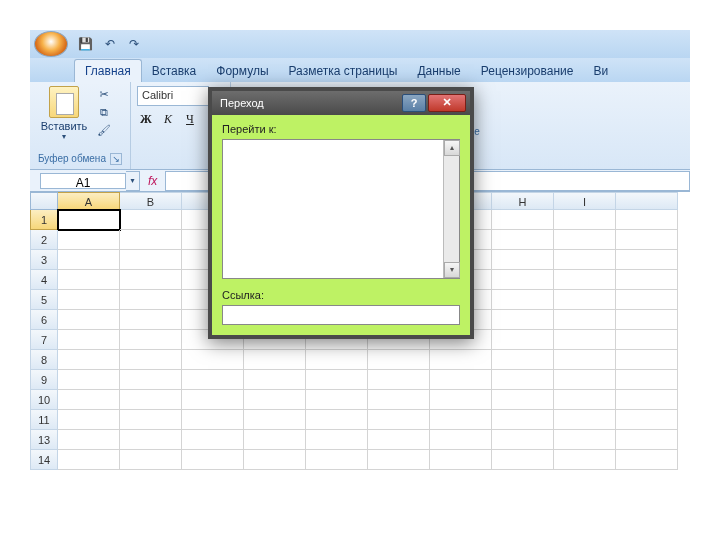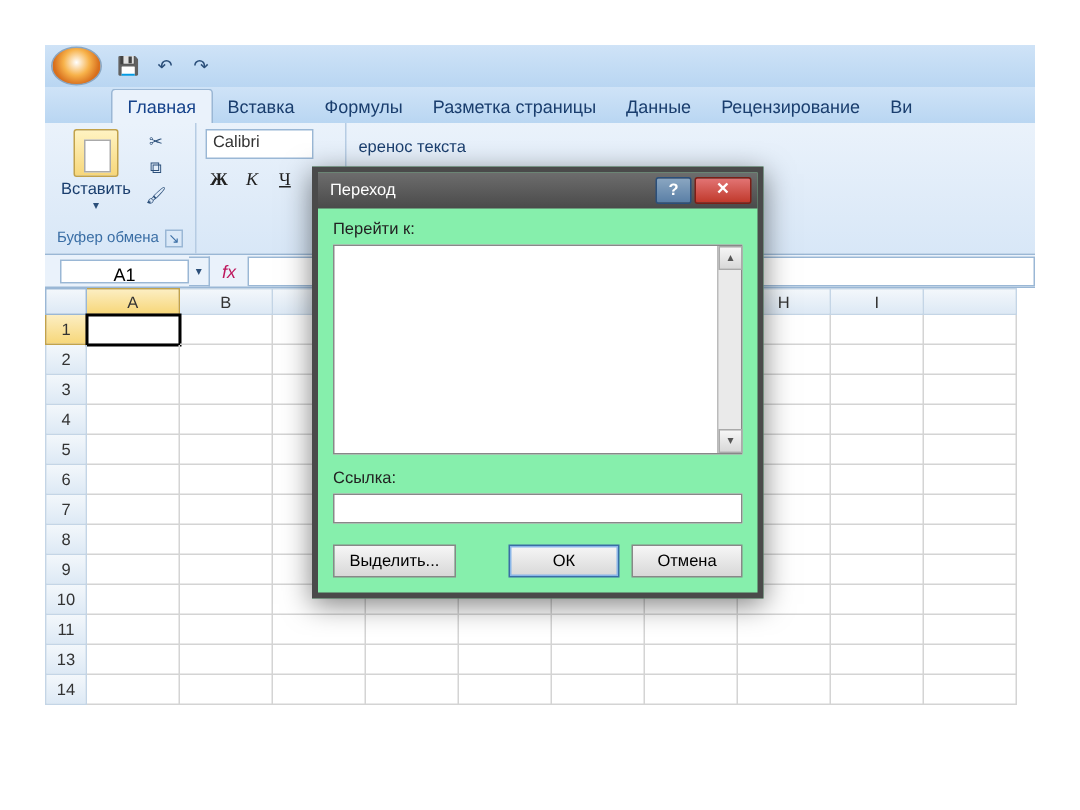--- a/index.html
+++ b/index.html
@@ -50,21 +50,21 @@
   .corner { width: 28px; height: 18px; background: linear-gradient(#f3f7fb,#dde9f5); border: 1px solid #9ab7d5; }
   .col-h { width: 62px; height: 18px; background: linear-gradient(#f3f7fb,#dde9f5); border: 1px solid #c4d5e6; border-left: none; font-size: 11px; color: #333; text-align: center; line-height: 18px; }
   .col-h.sel { background: linear-gradient(#fceec2,#f7d77a); border-color: #c2a24a; }
   .row { display: flex; }
   .row-h { width: 28px; height: 20px; background: linear-gradient(#f3f7fb,#dde9f5); border: 1px solid #c4d5e6; border-top: none; font-size: 11px; color: #333; text-align: center; line-height: 20px; }
   .row-h.sel { background: linear-gradient(#fceec2,#f7d77a); border-color: #c2a24a; }
   .cell { width: 62px; height: 20px; border-right: 1px solid #d4d4d4; border-bottom: 1px solid #d4d4d4; }
   .cell.active { outline: 2px solid #000; outline-offset: -1px; }
 
   
-  .dialog { position: absolute; left: 208px; top: 87px; width: 301px; background: #86efac; border: 4px solid #4a4a4a; box-shadow: 0 4px 18px rgba(0,0,0,.5); font-size: 11px; margin-top: 24px; }
+  .dialog { position: absolute; left: 208px; top: 87px; width: 266px; background: #bef264; border: 4px solid #4a4a4a; box-shadow: 0 4px 18px rgba(0,0,0,.5); font-size: 11px; }
   .dlg-title { height: 24px; background: linear-gradient(#6d6d6d,#4a4a4a); color: #fff; display: flex; align-items: center; padding: 0 4px 0 8px; }
   .dlg-title-text { flex: 1; }
   .dlg-help { width: 24px; height: 18px; background: linear-gradient(#8aa6c1,#5a7fa6); color: #fff; text-align: center; font-weight: bold; border: 1px solid #2b4f7a; margin-right: 2px; line-height: 16px; border-radius: 2px; }
   .dlg-close { width: 38px; height: 18px; background: linear-gradient(#e27474,#c0392b); color: #fff; text-align: center; font-weight: bold; border: 1px solid #7a1f17; line-height: 14px; border-radius: 2px; }
   .dlg-body { padding: 8px 10px 10px 10px; }
   .dlg-label { margin-bottom: 4px; color: #222; }
   .dlg-list { width: 100%; height: 140px; background: #fff; border: 1px solid #888; margin-bottom: 10px; position: relative; }
   .dlg-list-sb { position: absolute; right: 0; top: 0; width: 16px; height: 100%; background: #eaeaea; border-left: 1px solid #bbb; }
   .sb-btn { width: 16px; height: 16px; background: linear-gradient(#f6f6f6,#d8d8d8); border: 1px solid #aaa; font-size: 8px; text-align: center; line-height: 14px; color: #555; }
   .sb-btn.bottom { position: absolute; bottom: 0; }
@@ -339,21 +339,14 @@
   <div class="dlg-body">
     <div class="dlg-label">Перейти к:</div>
     <div class="dlg-list">
       <div class="dlg-list-sb">
         <div class="sb-btn">▴</div>
         <div class="sb-btn bottom">▾</div>
       </div>
     </div>
     <div class="dlg-label">Ссылка:</div>
     <input class="dlg-input" value="" style="">
-    <div class="dlg-btns">
-      <div class="dlg-btn">Выделить...</div>
-      <div style="display:flex; gap:8px">
-        <div class="dlg-btn ok">ОК</div>
-        <div class="dlg-btn">Отмена</div>
-      </div>
-    </div>
   </div>
 </div>
 
 </body></html>

